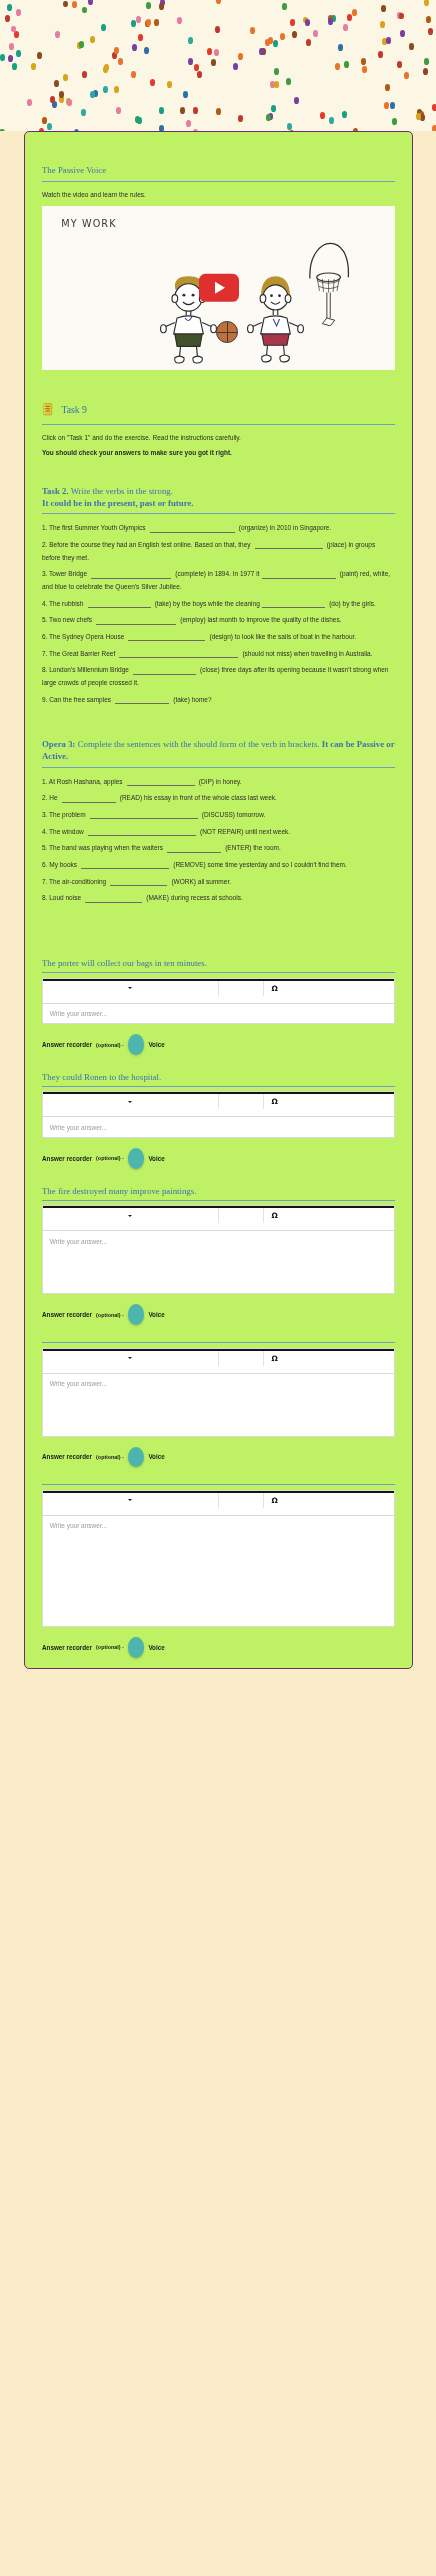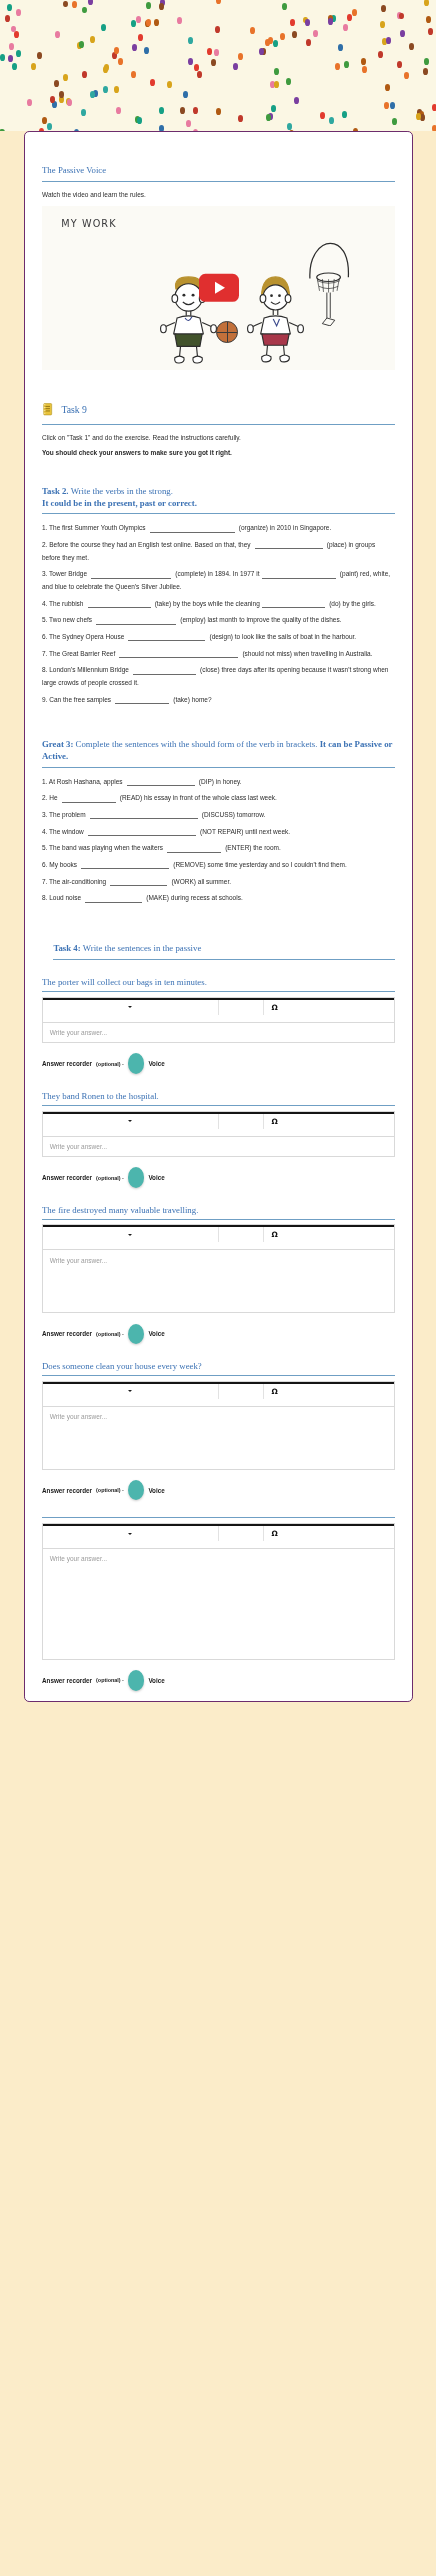--- a/index.html
+++ b/index.html
@@ -40,21 +40,21 @@
     font-family: "Liberation Serif", serif;
     font-size: 30px;
     color: #3c72b4;
     letter-spacing: 0.3px;
     line-height: 1;
   }
 
   
   .card-wrap { padding: 0 24px 25px 24px; }
   .card {
-    background: #ffffff;
+    background: #bef264;
     border: 1.7px solid #6d2c6d;
     border-radius: 5.1px;
     padding: 0 0 10.2px 0;
     min-height: 57px;
   }
   .card-inner { padding: 0 17px; }
   .card-topspace { height: 31px; }
 
   
   .sec-head {
@@ -456,61 +456,54 @@
       <div class="task1-title">Task 9</div>
     </div>
     <hr class="task1-rule">
     <p class="body-text">Click on "Task 1" and do the exercise. Read the instructions carefully.</p>
     <p class="body-text bold">You should check your answers to make sure you got it right.</p>
 
     <div style="height:19.3px"></div>
     <div class="sec-head">
       <span class="b">Task 2.</span>
       <span>Write the verbs in the strong.</span>
-      <div class="b">It could be in the present, past or correct.</div>
+      <div class="b">It could be in the present, past or future.</div>
     </div>
     <hr class="sec-rule">
     <div class="ex-list" id="task2-list">
           <div class="ex-item"><span>1. The first Summer Youth Olympics </span><span class="blank" style="width: 85px;"></span><span> (organize) in 2010 in Singapore.</span></div>
           <div class="ex-item"><span>2. Before the course they had an English test online. Based on that, they </span><span class="blank" style="width: 68px;"></span><span> (place) in groups before they met.</span></div>
           <div class="ex-item"><span>3. Tower Bridge </span><span class="blank" style="width: 80px;"></span><span> (complete) in 1894. In 1977 it</span><span class="blank" style="width: 74px;"></span><span> (paint) red, white, and blue to celebrate the Queen's Silver Jubilee.</span></div>
           <div class="ex-item"><span>4. The rubbish </span><span class="blank" style="width: 63px;"></span><span> (take) by the boys while the cleaning</span><span class="blank" style="width: 63px;"></span><span> (do) by the girls.</span></div>
           <div class="ex-item"><span>5. Two new chefs </span><span class="blank" style="width: 80px;"></span><span> (employ) last month to improve the quality of the dishes.</span></div>
           <div class="ex-item"><span>6. The Sydney Opera House </span><span class="blank" style="width: 77px;"></span><span> (design) to look like the sails of boat in the harbour.</span></div>
           <div class="ex-item"><span>7. The Great Barrier Reef </span><span class="blank" style="width: 119px;"></span><span> (should not miss) when travelling in Australia.</span></div>
           <div class="ex-item"><span>8. London's Millennium Bridge </span><span class="blank" style="width: 63px;"></span><span> (close) three days after its opening because it wasn't strong when large crowds of people crossed it.</span></div>
           <div class="ex-item"><span>9. Can the free samples </span><span class="blank" style="width: 54px;"></span><span> (take) home?</span></div>
         </div>
 
     <div style="height:26px"></div>
     <div class="sec-head">
-      <span class="b">Great 3:</span>
+      <span class="b">Opera 3:</span>
       <span>Complete the sentences with the should form of the verb in brackets.</span>
       <span class="b">It can be Passive or Active.</span>
     </div>
     <hr class="sec-rule">
     <div class="ex-list" id="task3-list">
           <div class="ex-item"><span>1. At Rosh Hashana, apples </span><span class="blank" style="width: 68px;"></span><span> (DIP) in honey.</span></div>
           <div class="ex-item"><span>2. He </span><span class="blank" style="width: 54px;"></span><span> (READ) his essay in front of the whole class last week.</span></div>
           <div class="ex-item"><span>3. The problem </span><span class="blank" style="width: 108px;"></span><span> (DISCUSS) tomorrow.</span></div>
           <div class="ex-item"><span>4. The window </span><span class="blank" style="width: 108px;"></span><span> (NOT REPAIR) until next week.</span></div>
           <div class="ex-item"><span>5. The band was playing when the waiters </span><span class="blank" style="width: 54px;"></span><span> (ENTER) the room.</span></div>
           <div class="ex-item"><span>6. My books </span><span class="blank" style="width: 88px;"></span><span> (REMOVE) some time yesterday and so I couldn't find them.</span></div>
           <div class="ex-item"><span>7. The air-conditioning </span><span class="blank" style="width: 57px;"></span><span> (WORK) all summer.</span></div>
           <div class="ex-item"><span>8. Loud noise </span><span class="blank" style="width: 57px;"></span><span> (MAKE) during recess at schools.</span></div>
         </div>
 
     <div style="height:32px"></div>
-    <div style="padding-left:11.4px">
-      <div class="sec-head">
-        <span class="b">Task 4:</span>
-        <span>Write the sentences in the passive</span>
-      </div>
-      <hr class="sec-rule">
-    </div>
 
     <div id="task4-questions">
           <div class="q-block">
             <div class="q-title">The porter will collect our bags in ten minutes.</div>
             <hr class="q-rule">
             <div class="editor">
               <div class="editor-toolbar">
                 <div class="tb-group tb-g1">
                   <div class="caret-down"></div>
                 </div>
@@ -522,21 +515,21 @@
               <div class="editor-area" style="min-height: 17px;">Write your answer...</div>
             </div>
             <div class="recorder-row">
               <span>Answer recorder</span>
               <span class="optional">(optional) -</span>
               <div class="rec-dot"></div>
               <span>Voice</span>
             </div>
           </div>
           <div class="q-block">
-            <div class="q-title">They band Ronen to the hospital.</div>
+            <div class="q-title">They could Ronen to the hospital.</div>
             <hr class="q-rule">
             <div class="editor">
               <div class="editor-toolbar">
                 <div class="tb-group tb-g1">
                   <div class="caret-down"></div>
                 </div>
                 <div class="tb-group tb-g2"></div>
                 <div class="tb-group tb-g3">
                   <span class="omega">Ω</span>
                 </div>
@@ -544,43 +537,21 @@
               <div class="editor-area" style="min-height: 17px;">Write your answer...</div>
             </div>
             <div class="recorder-row">
               <span>Answer recorder</span>
               <span class="optional">(optional) -</span>
               <div class="rec-dot"></div>
               <span>Voice</span>
             </div>
           </div>
           <div class="q-block">
-            <div class="q-title">The fire destroyed many valuable travelling.</div>
-            <hr class="q-rule">
-            <div class="editor">
-              <div class="editor-toolbar">
-                <div class="tb-group tb-g1">
-                  <div class="caret-down"></div>
-                </div>
-                <div class="tb-group tb-g2"></div>
-                <div class="tb-group tb-g3">
-                  <span class="omega">Ω</span>
-                </div>
-              </div>
-              <div class="editor-area" style="min-height: 63px;">Write your answer...</div>
-            </div>
-            <div class="recorder-row">
-              <span>Answer recorder</span>
-              <span class="optional">(optional) -</span>
-              <div class="rec-dot"></div>
-              <span>Voice</span>
-            </div>
-          </div>
-          <div class="q-block">
-            <div class="q-title">Does someone clean your house every week?</div>
+            <div class="q-title">The fire destroyed many improve paintings.</div>
             <hr class="q-rule">
             <div class="editor">
               <div class="editor-toolbar">
                 <div class="tb-group tb-g1">
                   <div class="caret-down"></div>
                 </div>
                 <div class="tb-group tb-g2"></div>
                 <div class="tb-group tb-g3">
                   <span class="omega">Ω</span>
                 </div>
@@ -599,27 +570,48 @@
             <div class="editor">
               <div class="editor-toolbar">
                 <div class="tb-group tb-g1">
                   <div class="caret-down"></div>
                 </div>
                 <div class="tb-group tb-g2"></div>
                 <div class="tb-group tb-g3">
                   <span class="omega">Ω</span>
                 </div>
               </div>
-              <div class="editor-area" style="min-height: 111px;">Write your answer...</div>
+              <div class="editor-area" style="min-height: 63px;">Write your answer...</div>
             </div>
             <div class="recorder-row">
               <span>Answer recorder</span>
               <span class="optional">(optional) -</span>
               <div class="rec-dot"></div>
               <span>Voice</span>
             </div>
           </div>
+          <div class="q-block">
+            <hr class="q-rule">
+            <div class="editor">
+              <div class="editor-toolbar">
+                <div class="tb-group tb-g1">
+                  <div class="caret-down"></div>
+                </div>
+                <div class="tb-group tb-g2"></div>
+                <div class="tb-group tb-g3">
+                  <span class="omega">Ω</span>
+                </div>
+              </div>
+              <div class="editor-area" style="min-height: 111px;">Write your answer...</div>
+            </div>
+            <div class="recorder-row">
+              <span>Answer recorder</span>
+              <span class="optional">(optional) -</span>
+              <div class="rec-dot"></div>
+              <span>Voice</span>
+            </div>
+          </div>
         </div>
 
   </div>
 </div>
 </div>
 
 
 </body></html>

